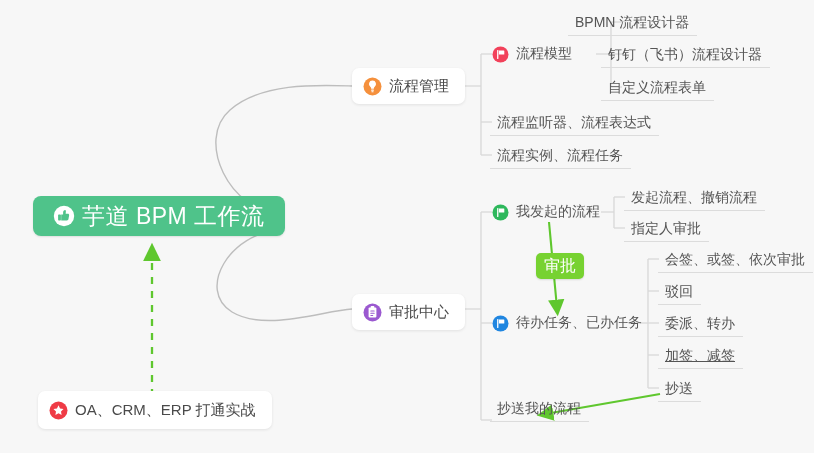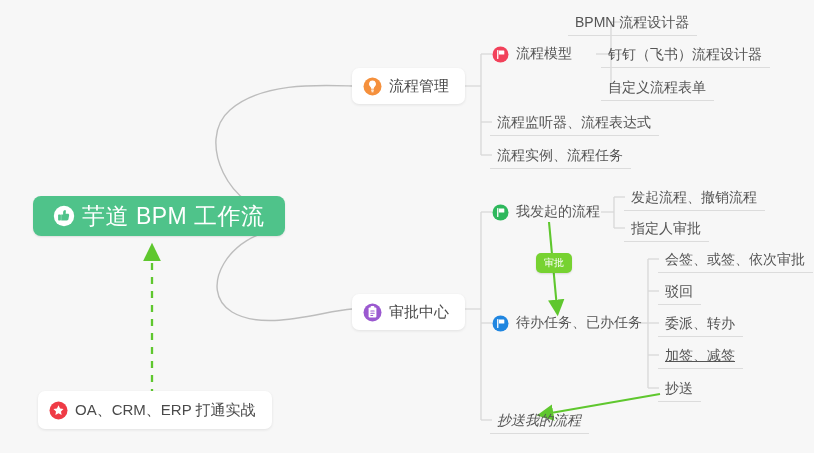--- a/index.html
+++ b/index.html
@@ -93,21 +93,21 @@
   }
   .icon svg { display: block; }
   .icon-gap { margin-right: 7px; }
 
   
   .anno-badge {
     position: absolute;
     background: #77d231;
     border-radius: 5px;
     color: #ffffff;
-    font-size: 10px;
+    font-size: 16px;
     padding: 5px 8px;
     line-height: 1;
     box-shadow: 0 1px 2px rgba(0,0,0,0.12);
   }
 </style>
 </head>
 <body style="background: rgb(247, 247, 247);">
 
 <div id="canvas">
 
@@ -275,21 +275,21 @@
   <div class="node leaf-node" style="left:658px; top:311px;">
     <span>委派、转办</span>
   </div>
   <div class="node leaf-node" style="left:658px; top:343px;text-decoration:underline;">
     <span>加签、减签</span>
   </div>
   <div class="node leaf-node" style="left:658px; top:376px;">
     <span>抄送</span>
   </div>
 
-  <div class="node leaf-node" style="left:490px; top:408px;font-style:italic;">
+  <div class="node leaf-node" style="left:490px; top:396px;">
     <span>抄送我的流程</span>
   </div>
 
   <div class="anno-badge" style="left:536px; top:253px;">
     <span>审批</span>
   </div>
 
   <div class="node card-node" style="left:38px; top:391px; height:38px;">
     <span class="icon icon-gap">
       <svg width="19" height="19" viewBox="0 0 19 19">

